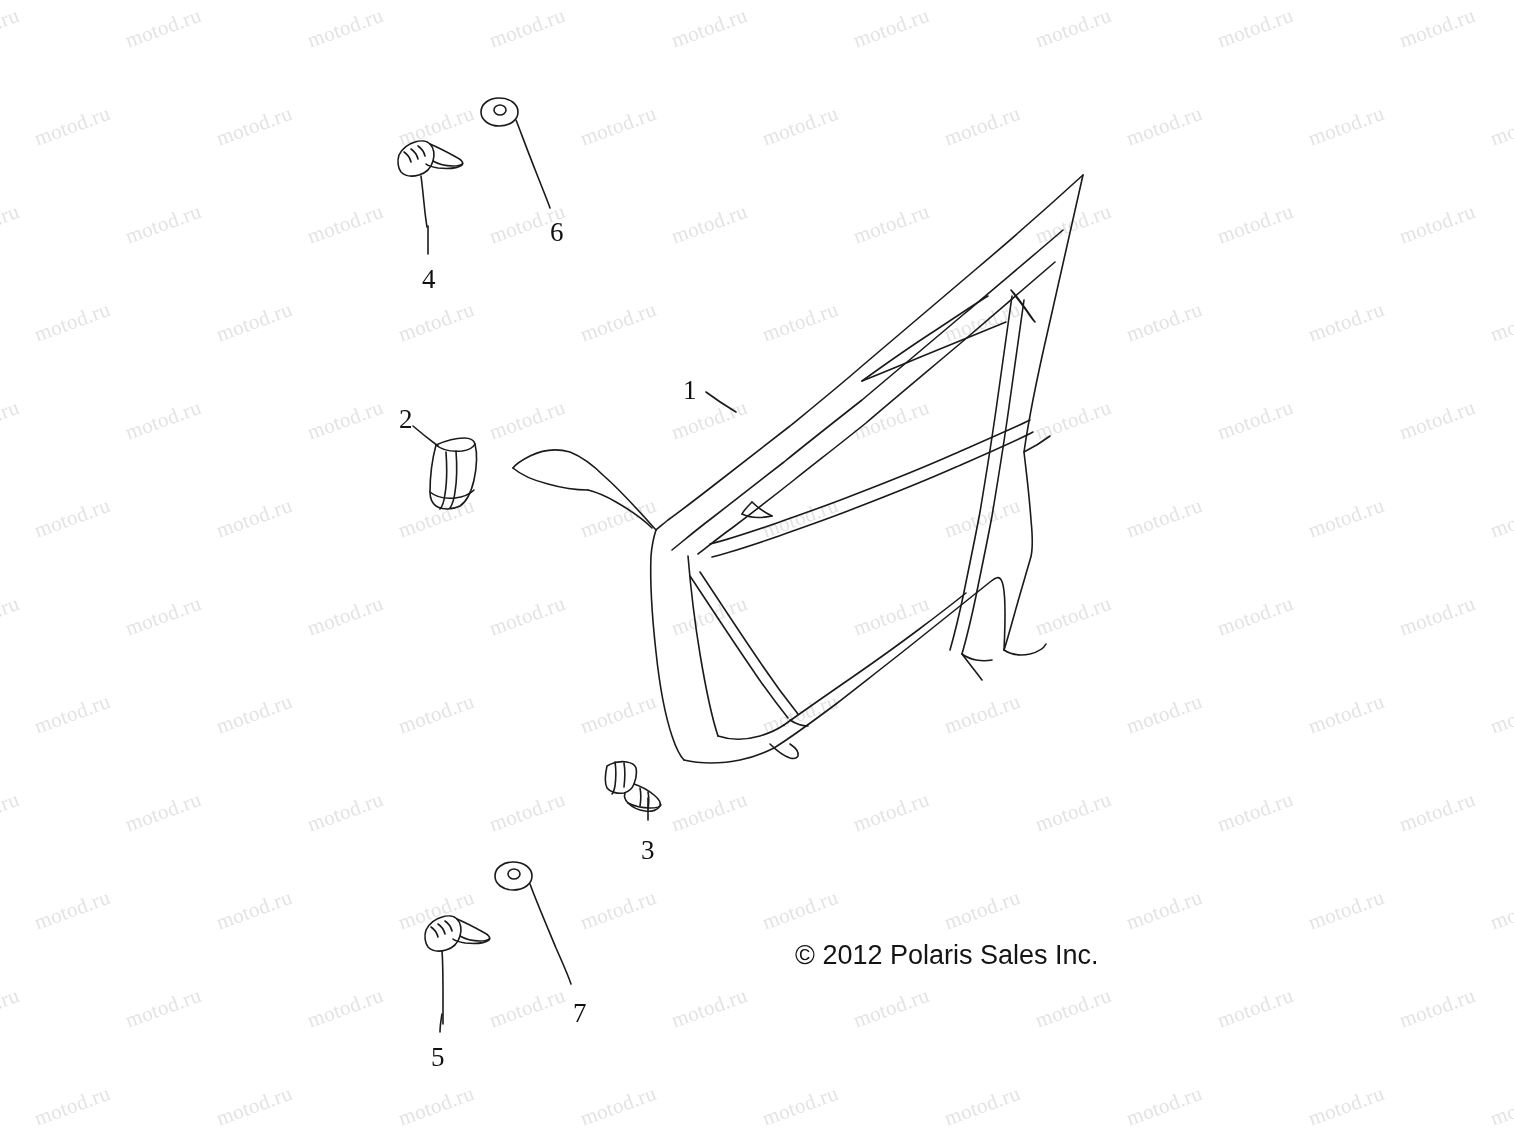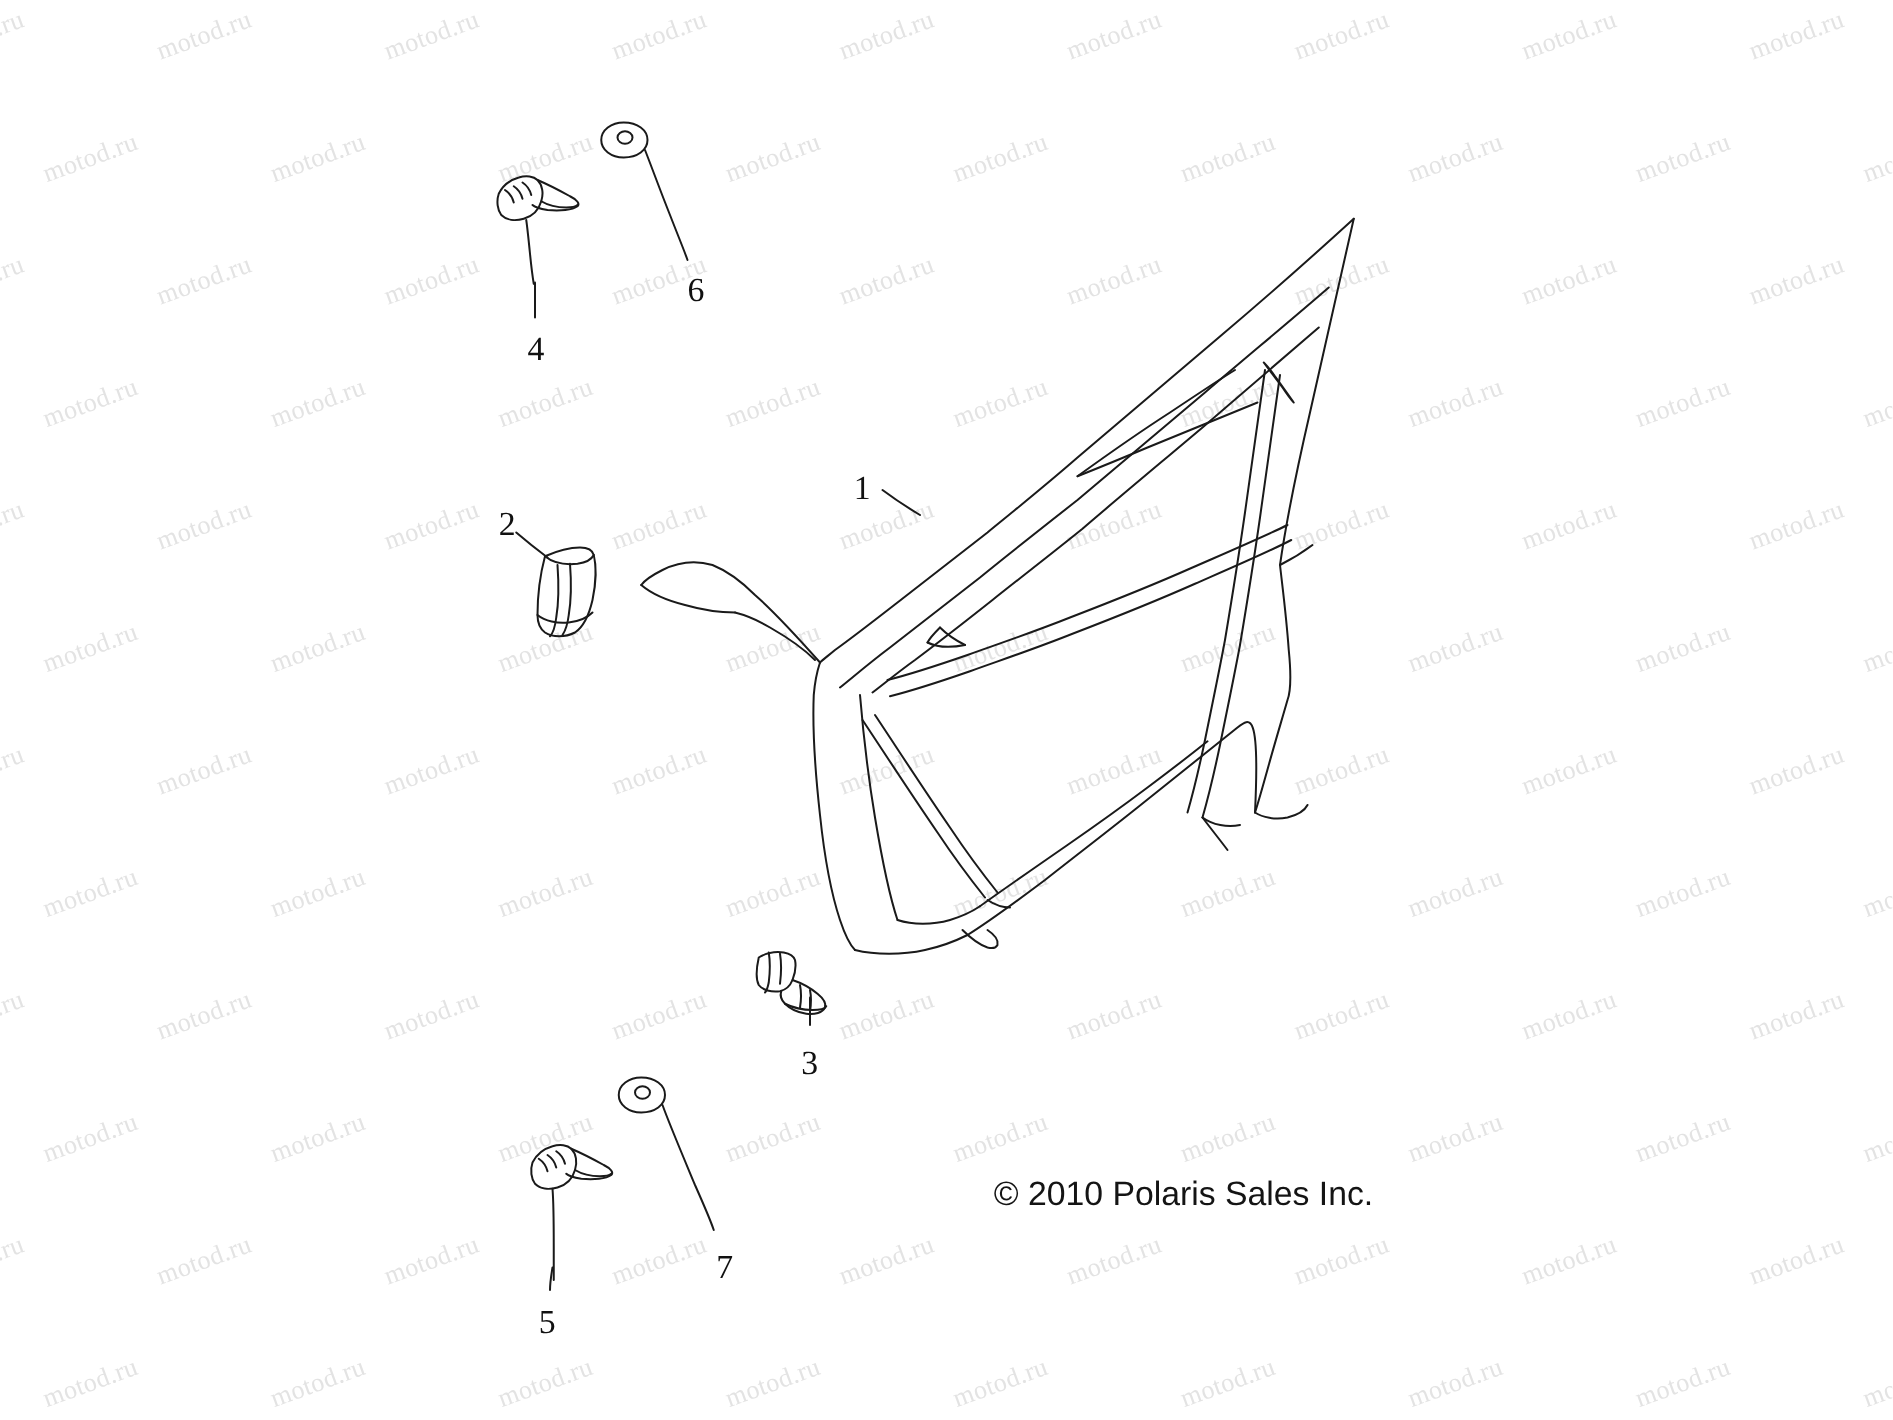--- a/index.html
+++ b/index.html
@@ -326,15 +326,15 @@
   </div>
 
   <div class="callout" style="left:683px; top:377px;"><span>1</span></div>
   <div class="callout" style="left:399px; top:406px;"><span>2</span></div>
   <div class="callout" style="left:641px; top:837px;"><span>3</span></div>
   <div class="callout" style="left:422px; top:266px;"><span>4</span></div>
   <div class="callout" style="left:431px; top:1044px;"><span>5</span></div>
   <div class="callout" style="left:550px; top:219px;"><span>6</span></div>
   <div class="callout" style="left:573px; top:1000px;"><span>7</span></div>
 
-  <div id="copyright">© 2010 Polaris Sales Inc.</div>
+  <div id="copyright">© 2012 Polaris Sales Inc.</div>
 
 </div>
 
 </body></html>

